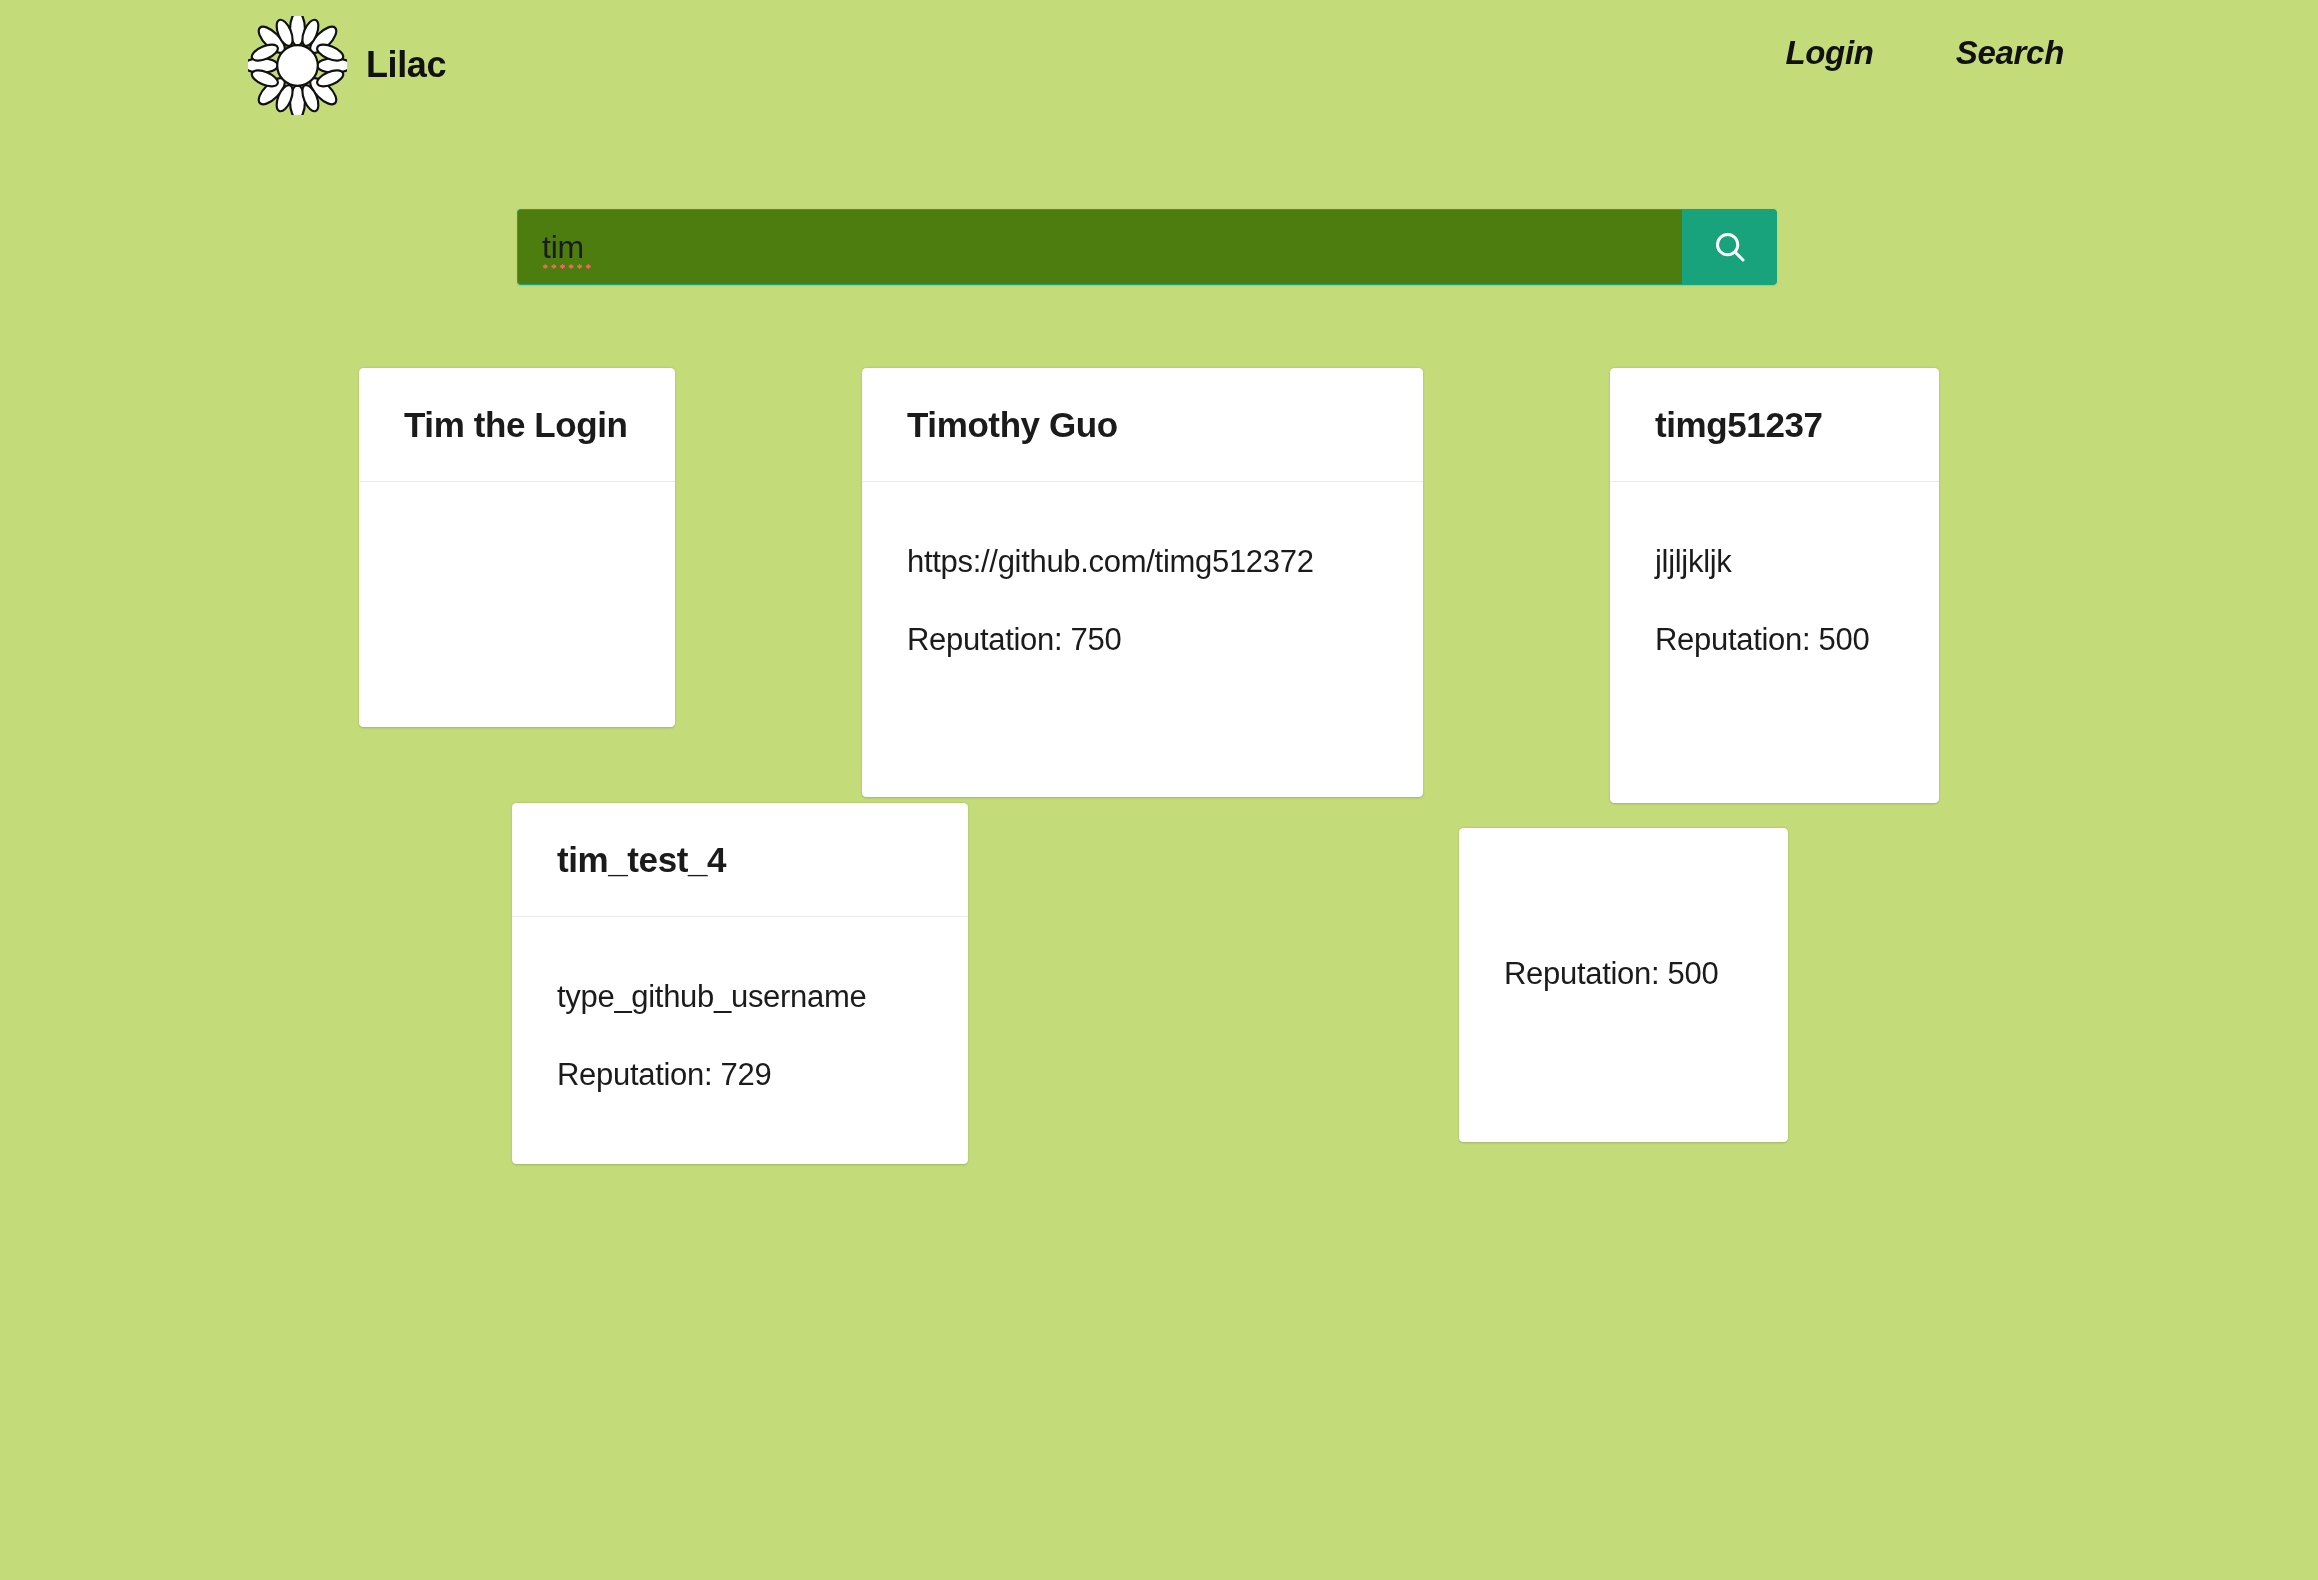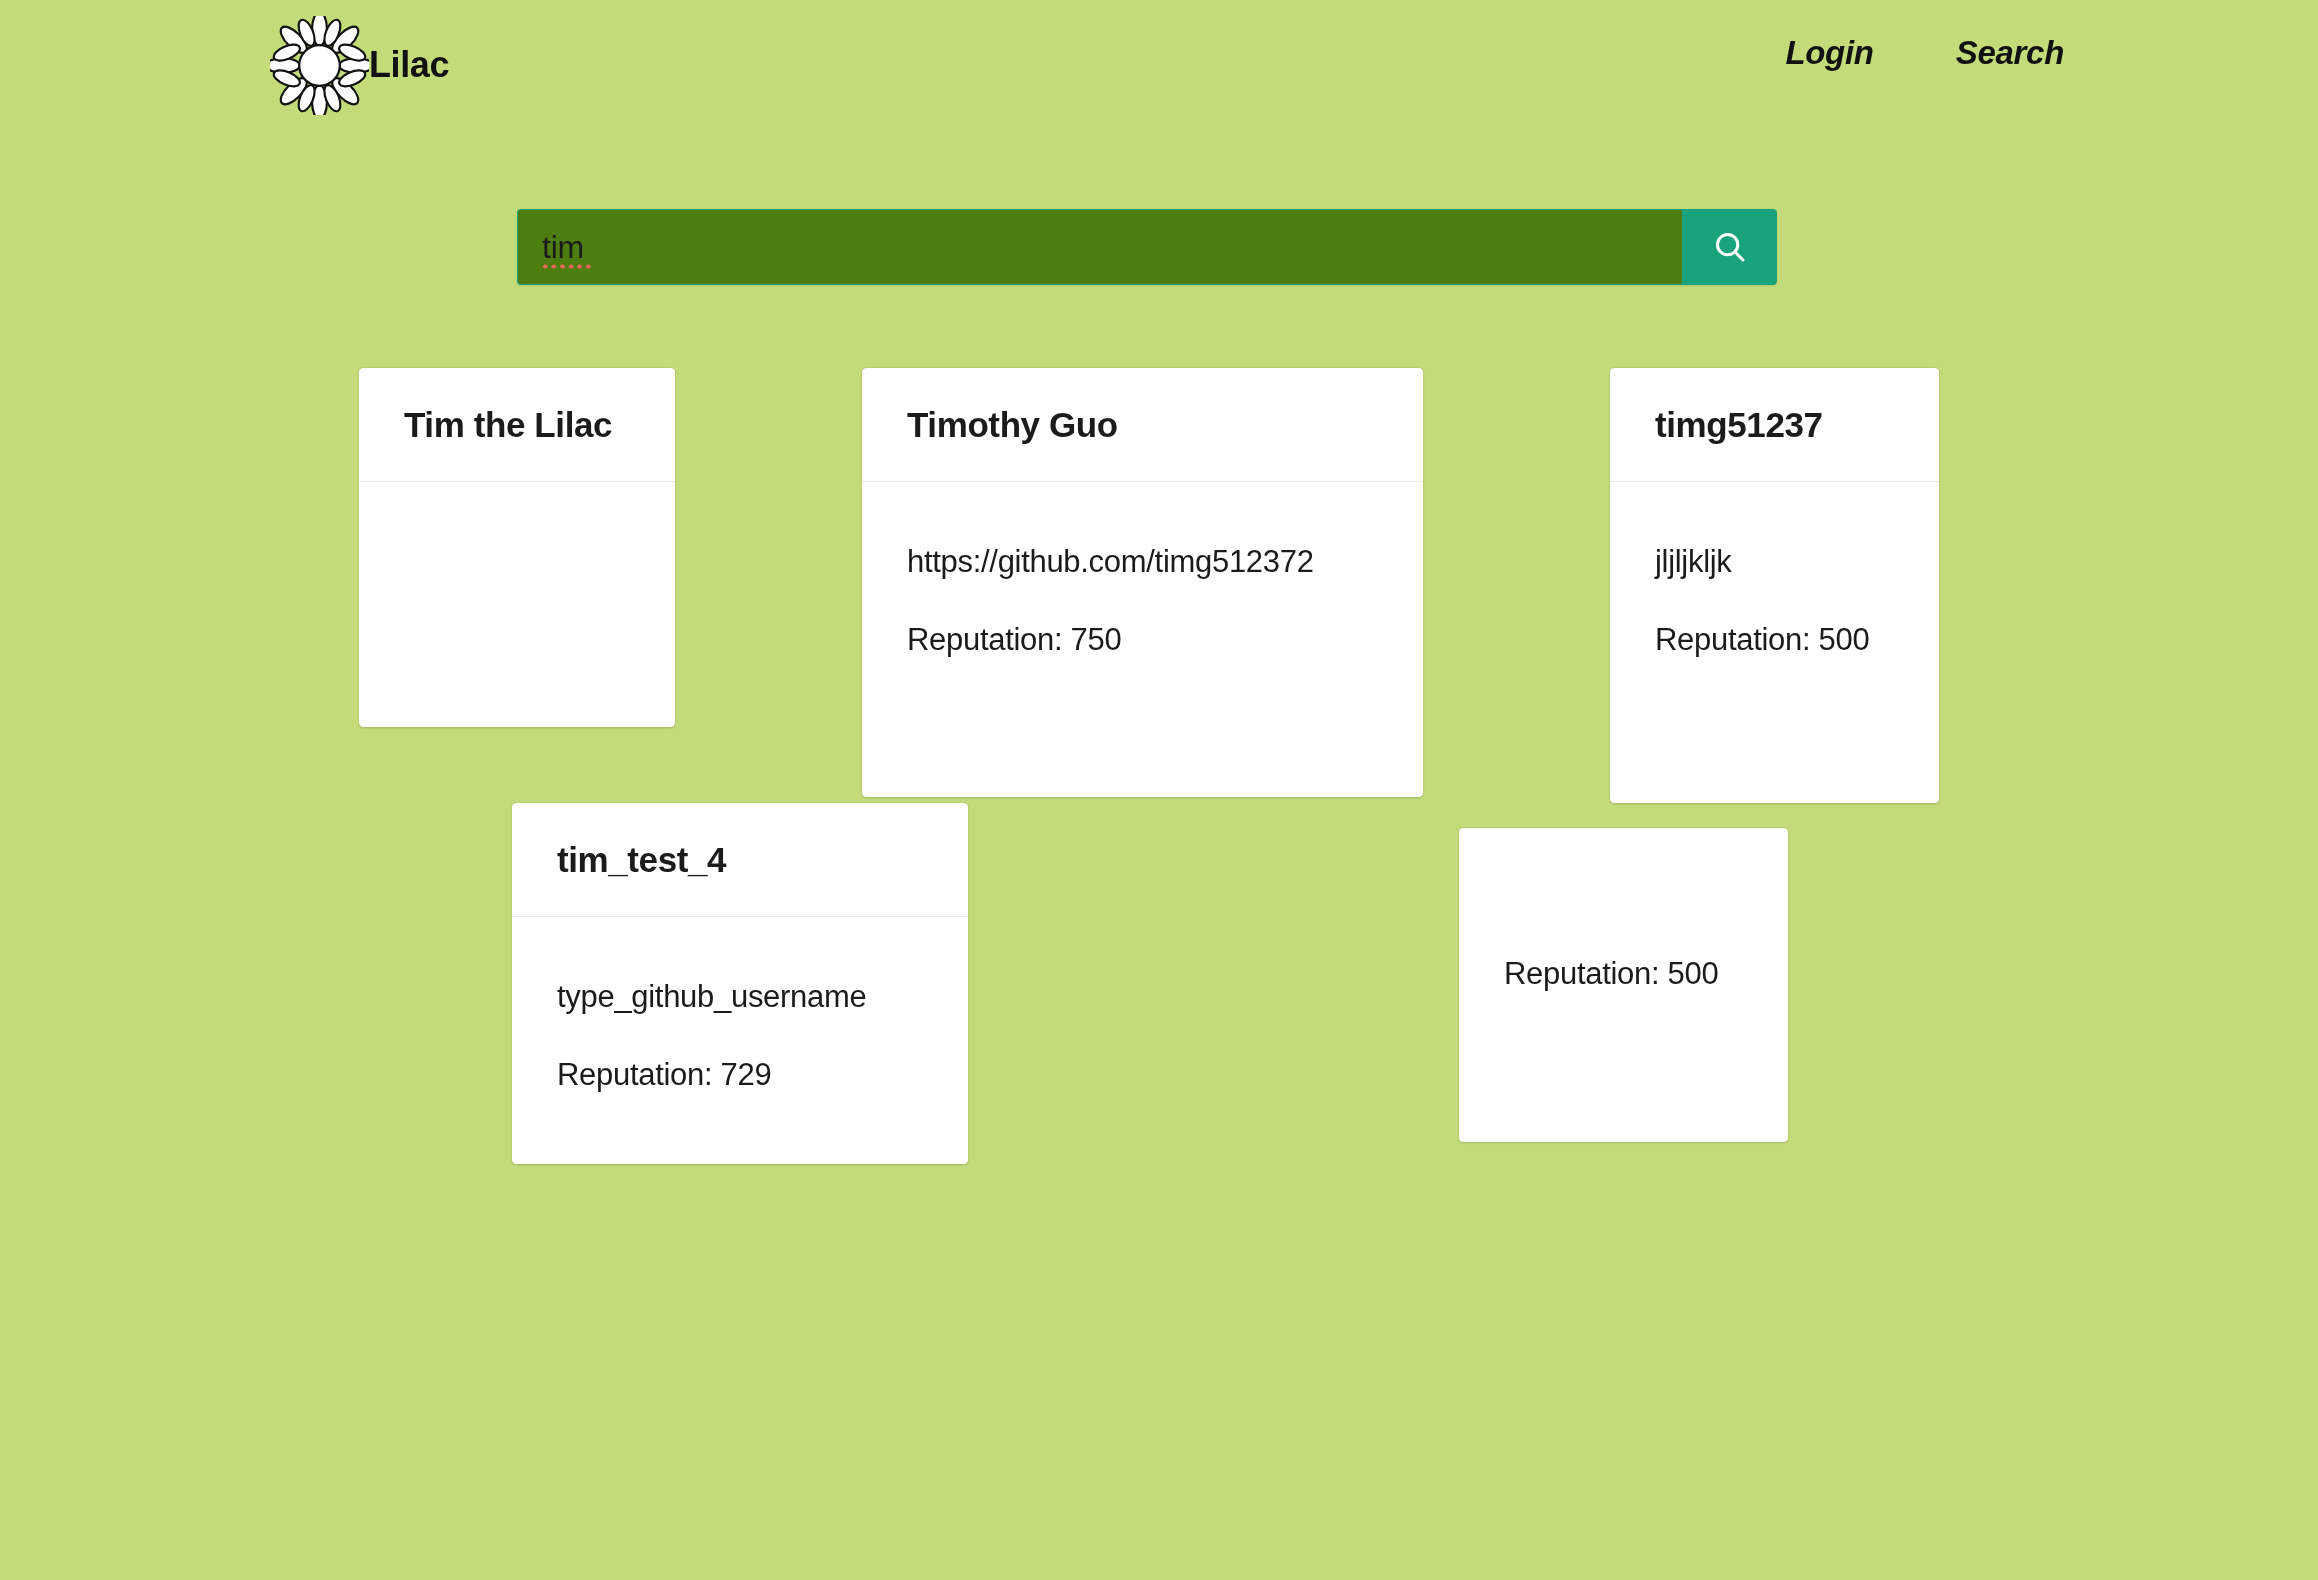--- a/index.html
+++ b/index.html
@@ -22,24 +22,25 @@
     position: absolute;
     top: 0; left: 0;
     width: 2319px;
     height: 133px;
     display: flex;
     align-items: center;
   }
 
   .brand {
     position: absolute;
-    left: 270px;
+    left: 248px;
     top: 15.5px;
     display: flex;
     align-items: center;
+    gap: 19px;
     text-decoration: none;
     color: #111;
   }
 
   .brand-logo {
     width: 99px;
     height: 99px;
     display: block;
   }
 
@@ -231,21 +232,21 @@
         <line x1="15.3" y1="15.3" x2="20.2" y2="20.2"></line>
       </svg>
     </span>
   </button>
 </div>
 
 <main class="results">
 
   <article class="card card-1">
     <div class="card-header">
-      <div class="card-title">Tim the Lilac</div>
+      <div class="card-title">Tim the Login</div>
     </div>
   </article>
 
   <article class="card card-2">
     <div class="card-header">
       <div class="card-title">Timothy Guo</div>
     </div>
     <div class="card-body">
       <div class="card-line">https://github.com/timg512372</div>
       <div class="card-line">Reputation: 750</div>

